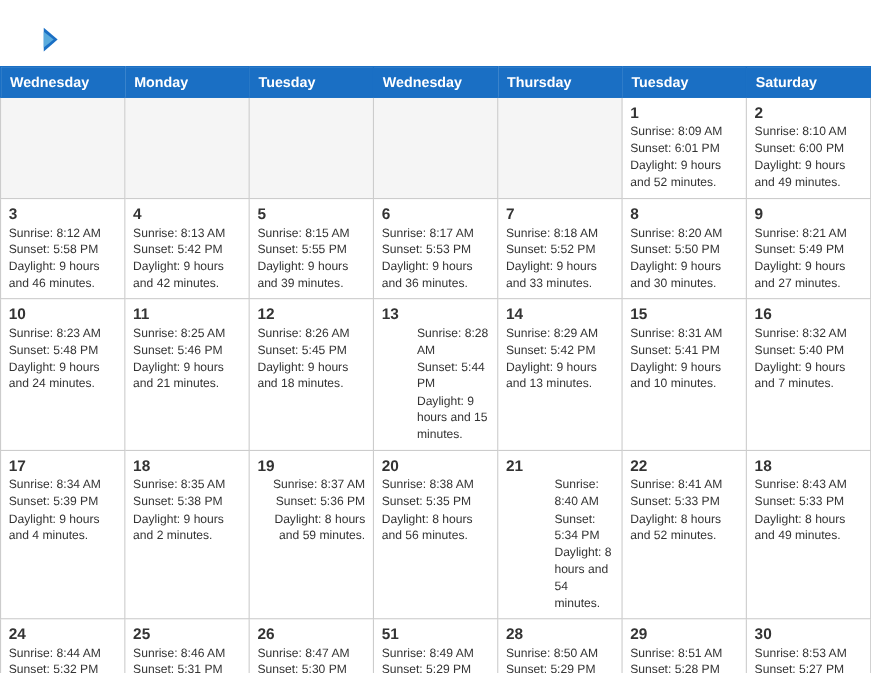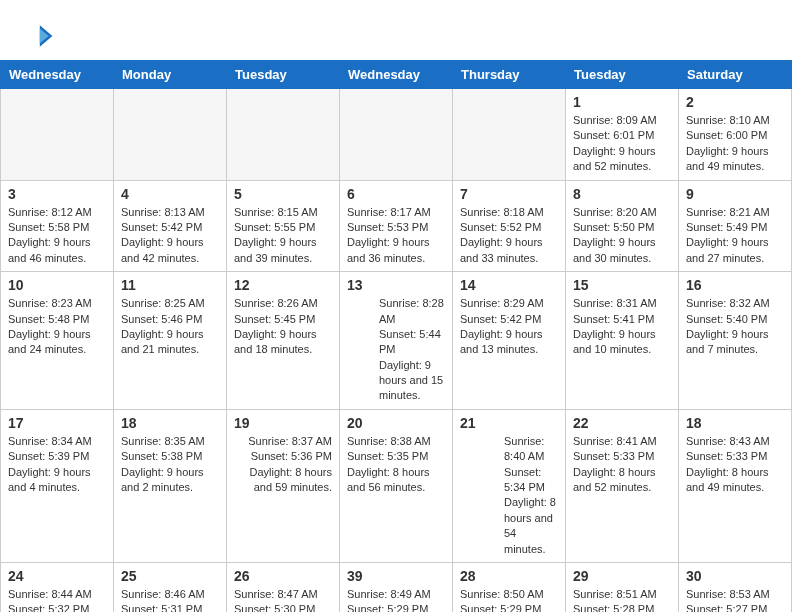--- a/index.html
+++ b/index.html
@@ -284,21 +284,21 @@
 Sunset: 5:31 PM
 Daylight: 8 hours and 45 minutes.</div>
         </td>
         <td>
           <div class="day-number">26</div>
           <div class="day-info" style="white-space: pre-line;">Sunrise: 8:47 AM
 Sunset: 5:30 PM
 Daylight: 8 hours and 42 minutes.</div>
         </td>
         <td>
-          <div class="day-number">39</div>
+          <div class="day-number">51</div>
           <div class="day-info" style="white-space: pre-line;">Sunrise: 8:49 AM
 Sunset: 5:29 PM
 Daylight: 8 hours and 40 minutes.</div>
         </td>
         <td>
           <div class="day-number">28</div>
           <div class="day-info" style="white-space: pre-line;">Sunrise: 8:50 AM
 Sunset: 5:29 PM
 Daylight: 8 hours and 38 minutes.</div>
         </td>

